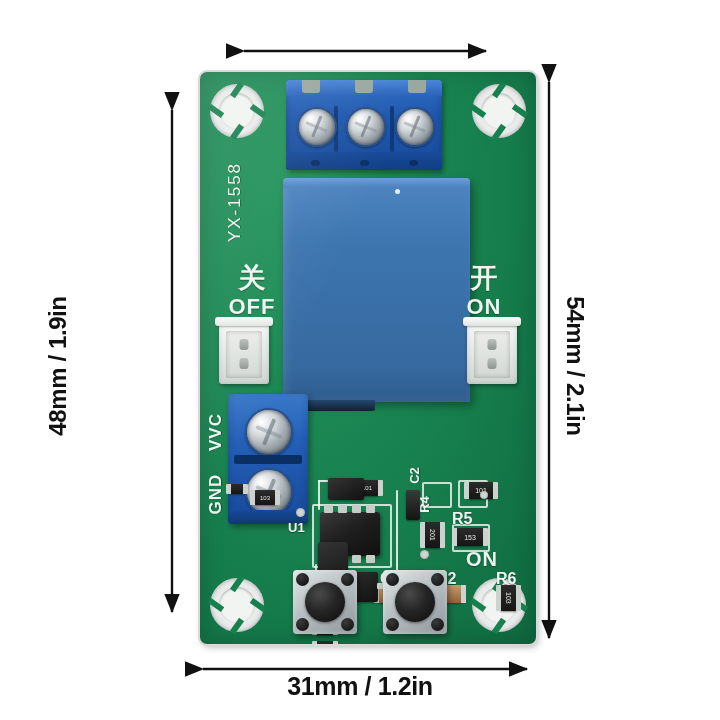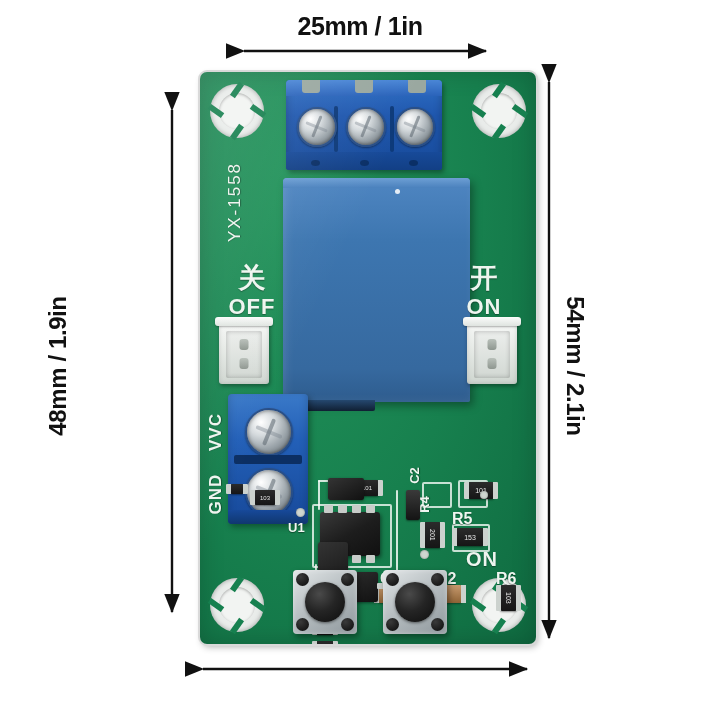--- a/index.html
+++ b/index.html
@@ -269,21 +269,21 @@
 
     <line x1="203" y1="669" x2="527" y2="669" stroke="#111" stroke-width="2.4" marker-start="url(#ahs)" marker-end="url(#ah)"></line>
 
     <line x1="172" y1="110" x2="172" y2="612" stroke="#111" stroke-width="2.4" marker-start="url(#ahs)" marker-end="url(#ah)"></line>
 
     <line x1="549" y1="82" x2="549" y2="638" stroke="#111" stroke-width="2.4" marker-start="url(#ahs)" marker-end="url(#ah)"></line>
 
     <line x1="155" y1="286" x2="155" y2="660" stroke="#111" stroke-width="1.2" opacity="0"></line>
   </svg>
 
-  <div class="dim-label" id="dim-top-label">25mm / 1in</div>
+  <div class="dim-label" id="dim-bottom-label">31mm / 1.2in</div>
   <div class="dim-label" id="dim-left-label">48mm / 1.9in</div>
   <div class="dim-label" id="dim-right-label">54mm / 2.1in</div>
 
   <div id="board">
 
     <div class="hole" id="hole-tl">
       <div class="ring"></div>
         <div class="slot s1"></div>
         <div class="slot s2"></div>
       <div class="slot s3"></div>

